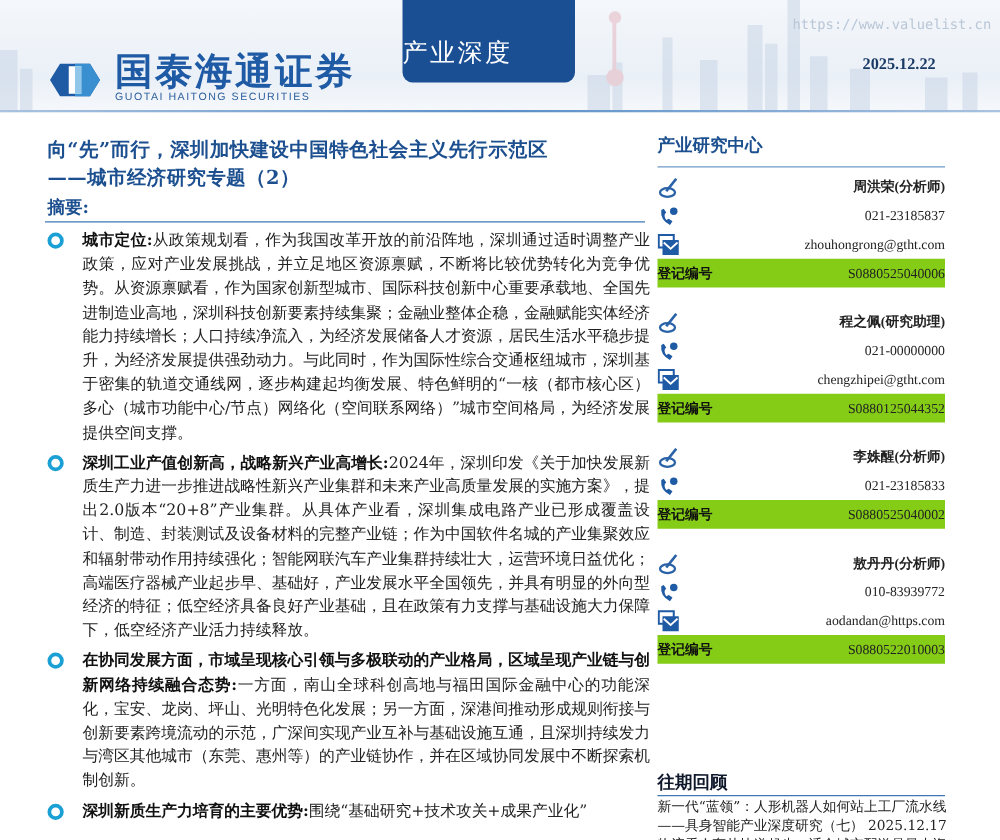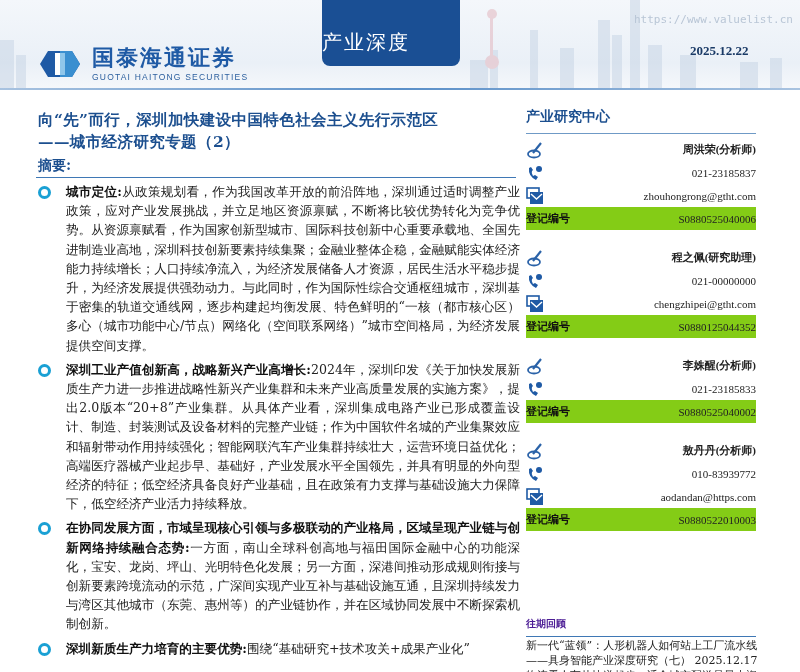--- a/index.html
+++ b/index.html
@@ -17,21 +17,21 @@
   .skyline { position: absolute; left: 0; top: 0; width: 800px; height: 90px; opacity: 0.55; }
   .header-line {
     position: absolute; left: 0; top: 88px; width: 800px; height: 2px;
     background: linear-gradient(90deg, #a9c3e0, #5a8fc8 50%, #a9c3e0);
   }
   .logo { position: absolute; left: 38px; top: 46px; display: flex; align-items: center; }
   .logo-mark { width: 44px; height: 30px; margin-right: 10px; }
   .logo-text { display: flex; flex-direction: column; }
   .logo-cn {
     font-family: "DejaVu Sans", "Liberation Sans", sans-serif; font-weight: bold;
-    font-size: 22px; color: #1f5aa5; letter-spacing: 2px; line-height: 24px;
+    font-size: 30px; color: #1f5aa5; letter-spacing: 2px; line-height: 24px;
   }
   .logo-en {
     font-family: "Liberation Sans", "DejaVu Sans", sans-serif; font-size: 8.5px;
     color: #2c5f9e; letter-spacing: 1.2px; margin-top: 2px;
   }
   .tag-box {
     position: absolute; left: 322px; top: 0; width: 138px; height: 66px;
     background: #1a4f94; border-radius: 0 0 8px 8px;
     display: flex; align-items: flex-end; 
   }
@@ -68,21 +68,21 @@
   .side { position: absolute; left: 526px; top: 108px; width: 230px; }
   .side-title { font-size: 14px; font-weight: bold; color: #1c4f8f; height: 22px; }
   .side-rule { height: 1px; background: #6f9ac6; margin-top: 3px; margin-bottom: 4px; }
   .analyst { margin-bottom: 16px; }
   .arow { display: flex; justify-content: space-between; align-items: center; height: 23px; font-size: 11px; }
   .arow .val { font-family: "Liberation Serif", "DejaVu Serif", serif; color: #222; }
   .arow.name .val { font-weight: bold; }
   .arow.reg { background: #84cc16; }
   .arow.reg .lbl { font-weight: bold; font-size: 11px; color: #111; }
   .aicon { width: 18px; height: 18px; display: inline-block; }
-  .past-title { position: absolute; left: 526px; top: 617px; font-size: 10px; font-weight: bold; color: #4c1d95; }
+  .past-title { position: absolute; left: 526px; top: 617px; font-size: 14px; font-weight: bold; color: #0f172a; }
   .past-rule { position: absolute; left: 526px; top: 636px; width: 230px; height: 1px; background: #3f78b5; }
   .past-list { position: absolute; left: 526px; top: 638px; width: 240px; font-size: 11px; line-height: 15px; color: #222; }
 </style>
 </head>
 <body>
 
 <div class="header">
   <svg class="skyline" viewBox="0 0 800 90" preserveAspectRatio="none">
     <g fill="#c9d6e6">
       <rect x="0" y="40" width="14" height="50"></rect>

